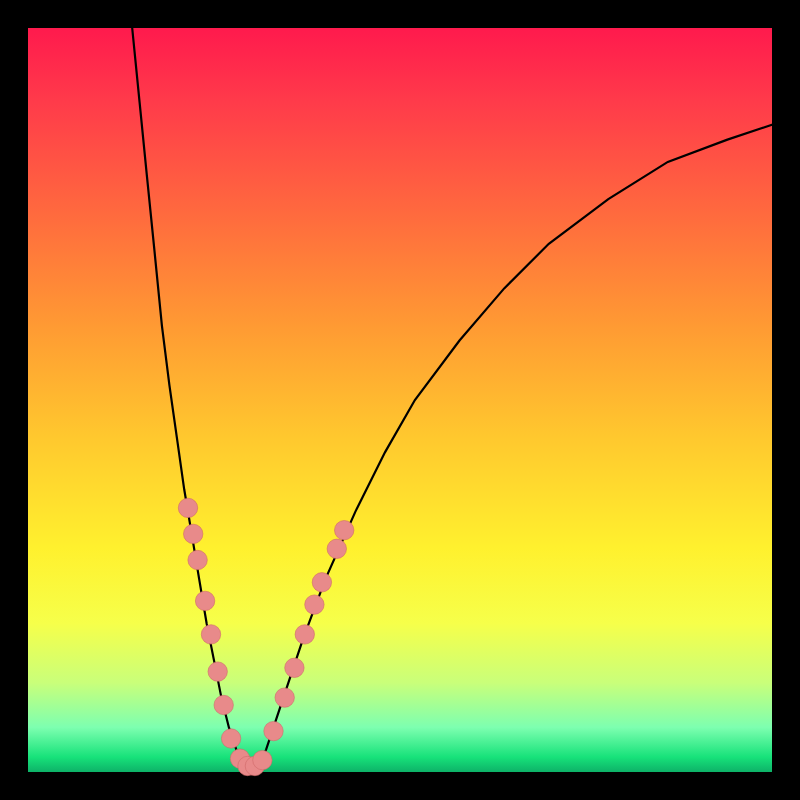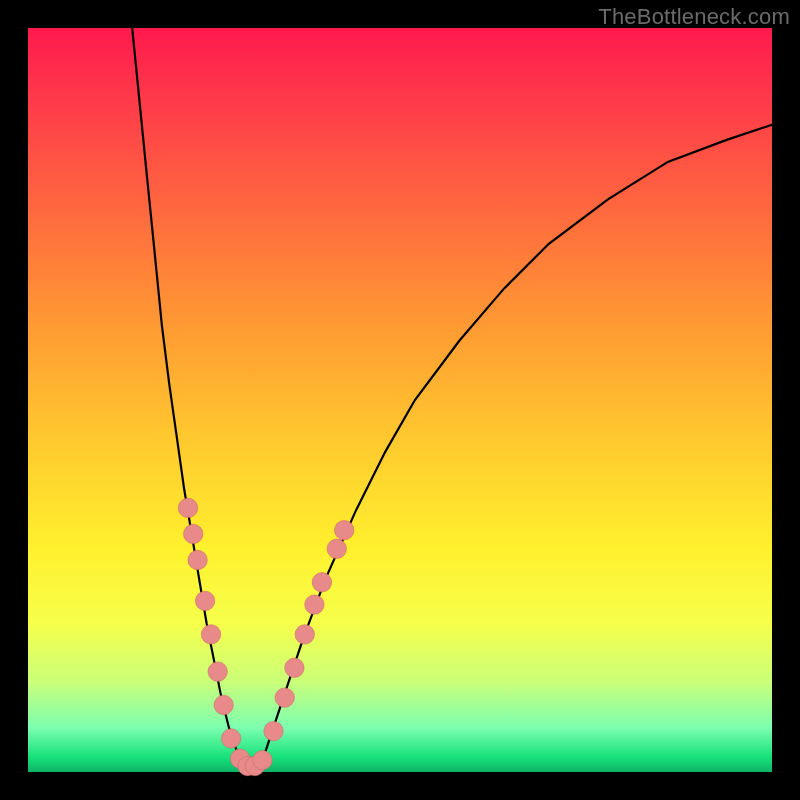--- a/index.html
+++ b/index.html
@@ -54,21 +54,20 @@
     left: 0;
     width: 744px;
     height: 744px;
     overflow: visible;
   }
 </style>
 </head>
 <body>
 
 <div class="frame">
-  <div class="watermark">TheBottleneck.com</div>
   <div class="plot">
     <svg class="curve" viewBox="0 0 744 744">
       <path id="curve-path" fill="none" stroke-width="2.2" stroke-linecap="round" d="M104.2 0.0 L111.6 74.4 L119.0 148.8 L126.5 223.2 L133.9 297.6 L141.4 357.1 L148.8 409.2 L156.2 461.3 L163.7 505.9 L171.1 550.6 L178.6 595.2 L186.0 632.4 L193.4 669.6 L200.9 699.4 L208.3 721.7 L215.8 736.6 L223.2 744.0 L230.6 736.6 L238.1 721.7 L245.5 699.4 L260.4 654.7 L275.3 610.1 L297.6 550.6 L327.4 483.6 L357.1 424.1 L386.9 372.0 L431.5 312.5 L476.2 260.4 L520.8 215.8 L580.3 171.1 L639.8 133.9 L699.4 111.6 L744.0 96.7" stroke="#000000"></path>
       <g id="markers">
           <circle cx="160.0" cy="479.9" r="9.7" fill="#e88a8a" stroke="#d06a6a" stroke-width="0.6"></circle>
           <circle cx="165.2" cy="505.9" r="9.7" fill="#e88a8a" stroke="#d06a6a" stroke-width="0.6"></circle>
           <circle cx="169.6" cy="532.0" r="9.7" fill="#e88a8a" stroke="#d06a6a" stroke-width="0.6"></circle>
           <circle cx="177.1" cy="572.9" r="9.7" fill="#e88a8a" stroke="#d06a6a" stroke-width="0.6"></circle>
           <circle cx="183.0" cy="606.4" r="9.7" fill="#e88a8a" stroke="#d06a6a" stroke-width="0.6"></circle>
           <circle cx="189.7" cy="643.6" r="9.7" fill="#e88a8a" stroke="#d06a6a" stroke-width="0.6"></circle>

